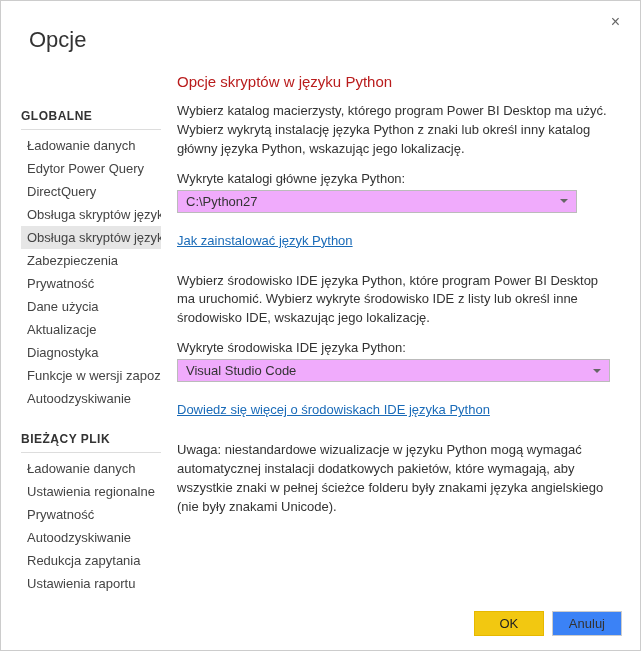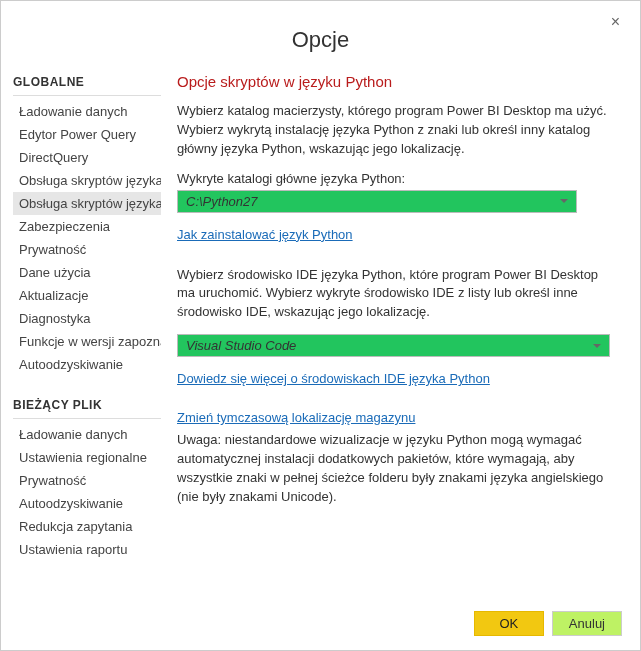--- a/index.html
+++ b/index.html
@@ -20,31 +20,31 @@
     font-size: 16px;
     color: #666;
     cursor: pointer;
     padding: 4px 8px;
   }
   .dialog-title {
     font-size: 22px;
     font-weight: 300;
     color: #333;
     padding: 26px 28px 16px 28px;
-    text-align: center;
   }
   .content {
     display: flex;
     height: 530px;
   }
   .sidebar {
     width: 160px;
-    padding-left: 12px;
+    padding-left: 20px;
     overflow: hidden;
     border-right: 0;
+    margin-top: 34px;
   }
   .section-hdr {
     font-size: 12px;
     font-weight: 600;
     color: #333;
     letter-spacing: 0.5px;
     margin-top: 6px;
     margin-bottom: 4px;
     padding-bottom: 6px;
     border-bottom: 1px solid #ddd;
@@ -81,27 +81,26 @@
     margin-bottom: 12px;
   }
   .label {
     font-size: 13px;
     color: #333;
     margin-bottom: 4px;
   }
   .dropdown {
     width: 100%;
     border: 1px solid #bbb;
-    background: #22c55e;
+    background: #f0abfc;
     padding: 3px 24px 3px 8px;
     font-size: 13px;
     position: relative;
-    margin-bottom: 14px;
-    cursor: pointer;
-    font-style: italic;
+    margin-bottom: 20px;
+    cursor: pointer;
   }
   .dropdown.narrow { width: 400px; }
   .dropdown::after {
     content: "";
     position: absolute;
     right: 8px; top: 50%;
     transform: translateY(-50%);
     border-left: 4px solid transparent;
     border-right: 4px solid transparent;
     border-top: 4px solid #666;
@@ -118,21 +117,21 @@
     position: absolute;
     bottom: 14px; right: 18px;
     display: flex;
     gap: 8px;
   }
   .btn {
     min-width: 70px;
     padding: 4px 16px;
     font-size: 13px;
     border: 1px solid #ccc;
-    background: #bef264;
+    background: #3b82f6;
     cursor: pointer;
     text-align: center;
   }
   .btn.primary {
     background: #f2c811;
     border-color: #e6b800;
     color: #222;
   }
 </style>
 </head>
@@ -176,26 +175,26 @@
     <p>Wybierz katalog macierzysty, którego program Power BI Desktop ma użyć. Wybierz wykrytą instalację języka Python z znaki lub określ inny katalog główny języka Python, wskazując jego lokalizację.</p>
 
     <div class="label">Wykryte katalogi główne języka Python:</div>
     <div class="dropdown narrow">
       <span>C:\Python27</span>
     </div>
     <a class="link">Jak zainstalować język Python</a>
 
     <p>Wybierz środowisko IDE języka Python, które program Power BI Desktop ma uruchomić. Wybierz wykryte środowisko IDE z listy lub określ inne środowisko IDE, wskazując jego lokalizację.</p>
 
+    <div class="label">Wykryte środowiska IDE języka Python:</div>
     <div class="dropdown">
       <span>Visual Studio Code</span>
     </div>
     <a class="link">Dowiedz się więcej o środowiskach IDE języka Python</a>
 
-    <div><a class="link" style="margin-bottom:6px">Zmień tymczasową lokalizację magazynu</a></div>
     <p>Uwaga: niestandardowe wizualizacje w języku Python mogą wymagać automatycznej instalacji dodatkowych pakietów, które wymagają, aby wszystkie znaki w pełnej ścieżce folderu były znakami języka angielskiego (nie były znakami Unicode).</p>
   </div>
 
 </div>
 
 <div class="footer">
   <div class="btn primary">OK</div>
   <div class="btn">Anuluj</div>
 </div>
 

